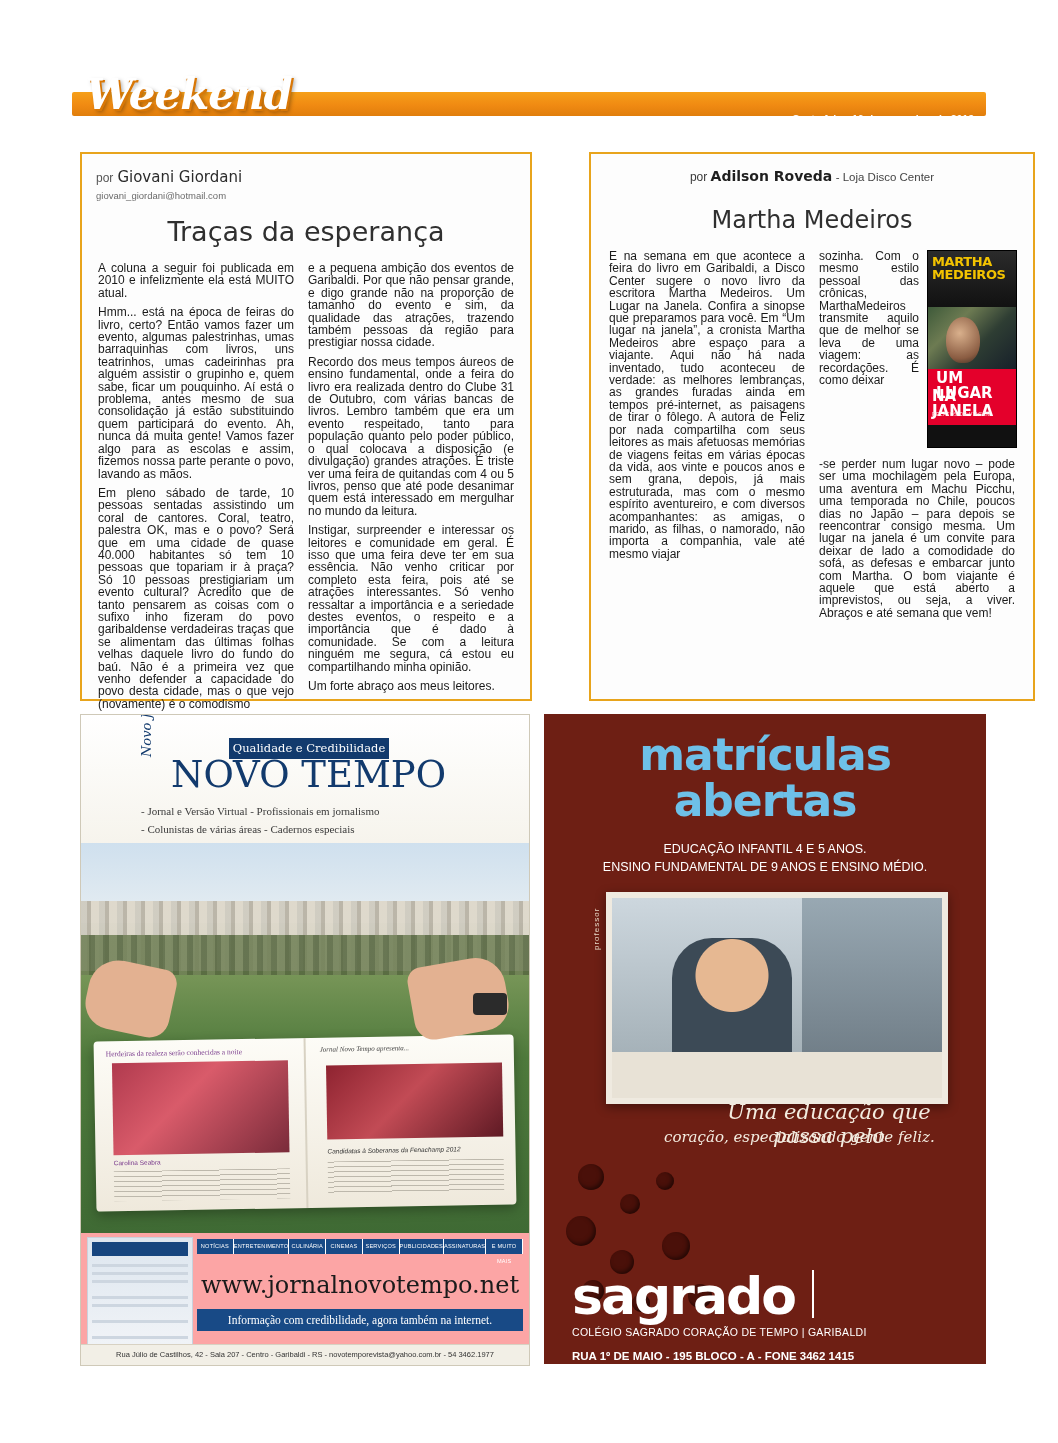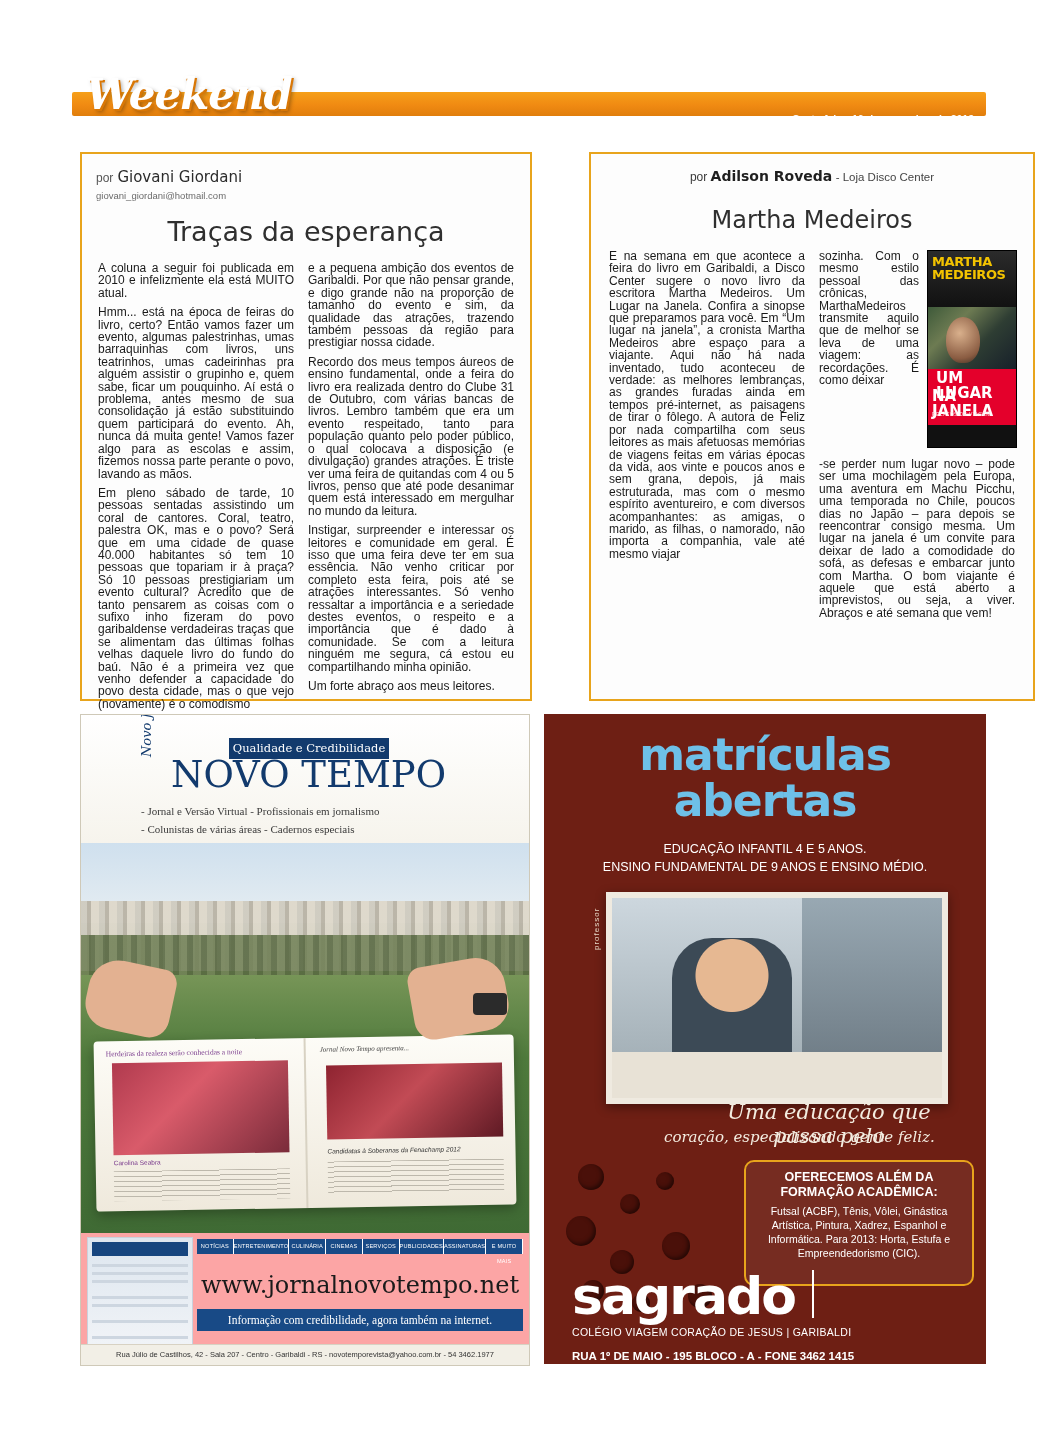--- a/index.html
+++ b/index.html
@@ -259,25 +259,21 @@
       <i style="left:98px;top:18px;width:18px;height:18px"></i>
       <i style="left:104px;top:78px;width:28px;height:28px"></i>
       <i style="left:24px;top:126px;width:22px;height:22px"></i>
       <i style="left:74px;top:140px;width:18px;height:18px"></i>
       <i style="left:130px;top:130px;width:24px;height:24px"></i>
     </div>
 
     <div class="sg-script1">Uma educação que passa pelo</div>
     <div class="sg-script2">coração, especializando gente feliz.</div>
 
-    <div class="sg-box">
-      <h4>OFERECEMOS ALÉM DA FORMAÇÃO ACADÊMICA:</h4>
-      <p>Futsal (ACBF), Tênis, Vôlei, Ginástica Artística, Pintura, Xadrez, Espanhol e Informática. Para 2013: Horta, Estufa e Empreendedorismo (CIC).</p>
-    </div>
 
     <div class="sg-logo">sagrado</div>
     <div class="sg-bar"></div>
-    <div class="sg-colegio">COLÉGIO VIAGEM CORAÇÃO  DE JESUS  |  GARIBALDI</div>
+    <div class="sg-colegio">COLÉGIO SAGRADO CORAÇÃO  DE TEMPO  |  GARIBALDI</div>
     <div class="sg-addr">RUA 1º DE MAIO - 195 BLOCO - A - FONE 3462 1415</div>
 
   </div>
 
 </div>
 
 </body></html>

